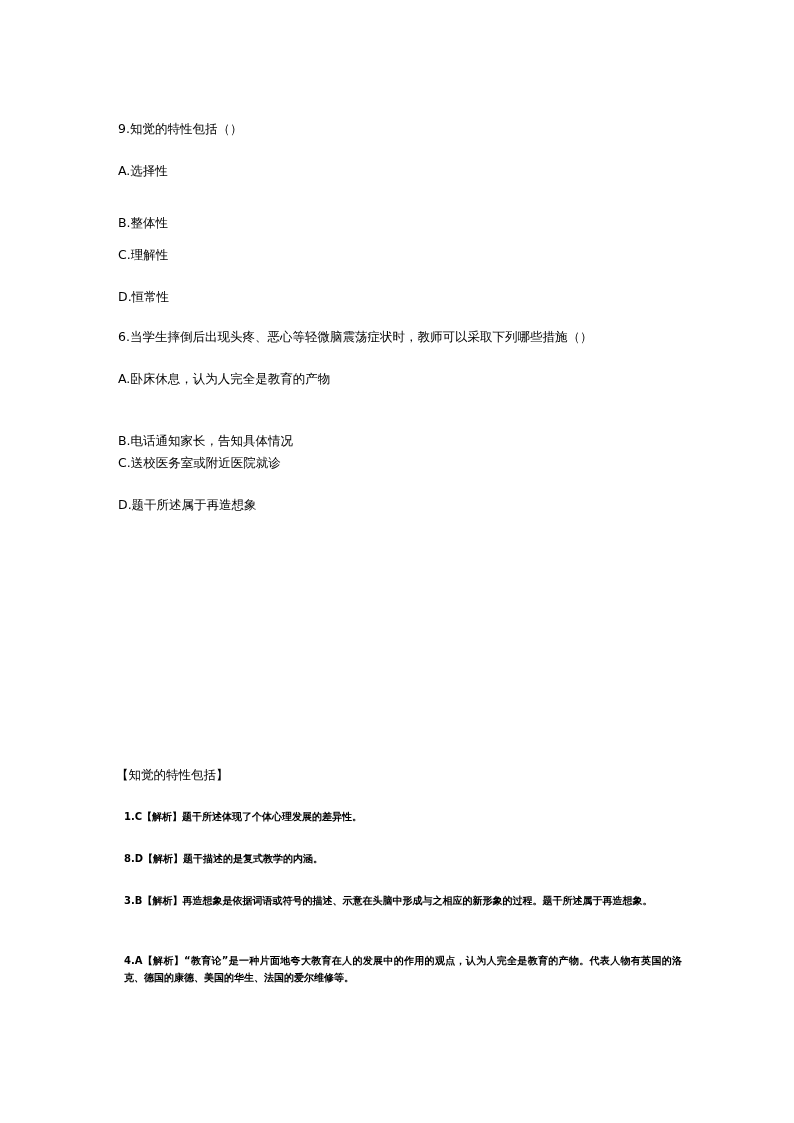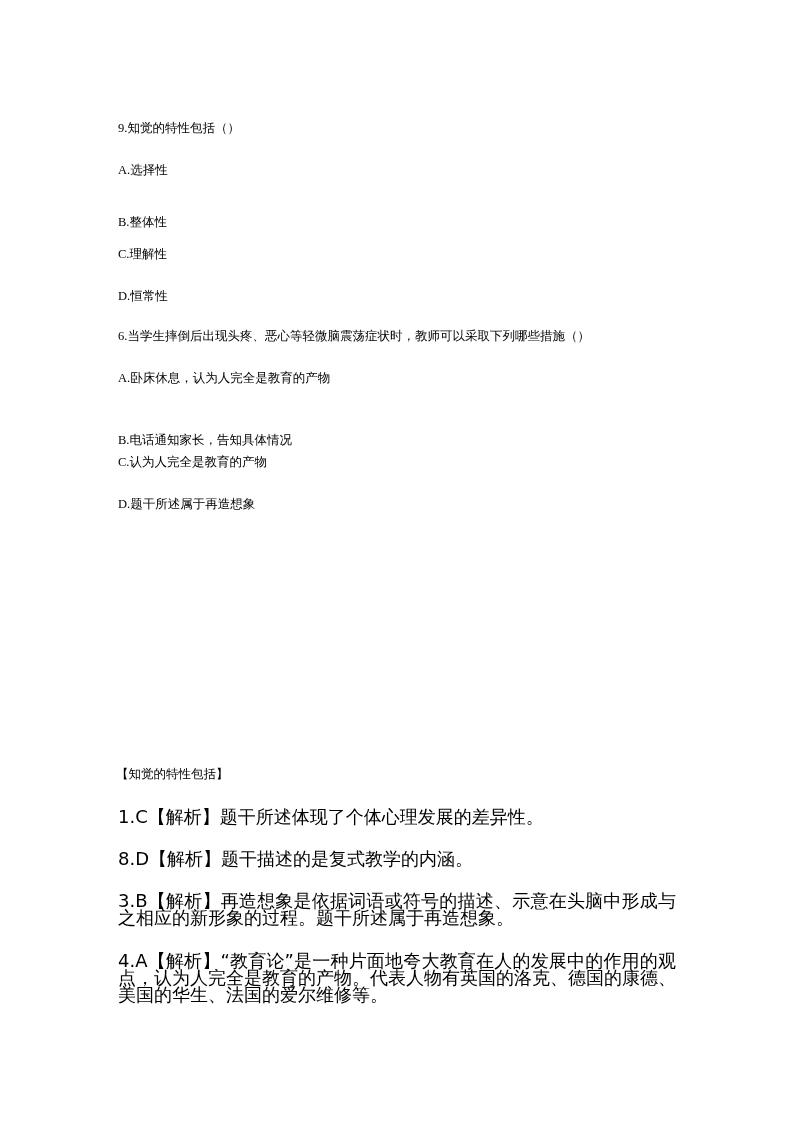--- a/index.html
+++ b/index.html
@@ -1,36 +1,36 @@
 <!DOCTYPE html>
 <html><head>
   <meta charset="utf-8">
   <style>
     html, body { margin: 0; padding: 0; background: #ffffff; }
     body { width: 794px; height: 1123px; position: relative; overflow: hidden;
            font-family: "DejaVu Sans", "Liberation Sans", sans-serif; color: #000; }
-    .line { position: absolute; left: 118px; font-size: 12.5px; line-height: 17px; white-space: nowrap; font-family: Liberation Serif, serif; }
-    .para { position: absolute; left: 118px; width: 558px; font-size: 18px; line-height: 17px; text-align: justify; }
+    .line { position: absolute; left: 118px; font-size: 12.5px; line-height: 17px; white-space: nowrap; }
+    .para { position: absolute; left: 124px; width: 558px; font-size: 10px; line-height: 17px; text-align: justify; font-weight: bold; }
   </style>
 </head>
 <body>
 
 <div>
   <div class="line" style="top:120px">9.知觉的特性包括（）</div>
   <div class="line" style="top:162px">A.选择性</div>
   <div class="line" style="top:214px">B.整体性</div>
   <div class="line" style="top:246px">C.理解性</div>
   <div class="line" style="top:288px">D.恒常性</div>
 </div>
 
 <div>
   <div class="line" style="top:328px">6.当学生摔倒后出现头疼、恶心等轻微脑震荡症状时，教师可以采取下列哪些措施（）</div>
   <div class="line" style="top:370px">A.卧床休息，认为人完全是教育的产物</div>
   <div class="line" style="top:432px">B.电话通知家长，告知具体情况</div>
-  <div class="line" style="top:454px">C.认为人完全是教育的产物</div>
+  <div class="line" style="top:454px">C.送校医务室或附近医院就诊</div>
   <div class="line" style="top:496px">D.题干所述属于再造想象</div>
 </div>
 
 <div>
   <div class="line" style="top:766px; left:116px">【知觉的特性包括】</div>
   <div class="para" style="top:808px">1.C【解析】题干所述体现了个体心理发展的差异性。</div>
   <div class="para" style="top:850px">8.D【解析】题干描述的是复式教学的内涵。</div>
   <div class="para" style="top:892px">3.B【解析】再造想象是依据词语或符号的描述、示意在头脑中形成与之相应的新形象的过程。题干所述属于再造想象。</div>
   <div class="para" style="top:952px">4.A【解析】“教育论”是一种片面地夸大教育在人的发展中的作用的观点，认为人完全是教育的产物。代表人物有英国的洛克、德国的康德、美国的华生、法国的爱尔维修等。</div>
 </div>

